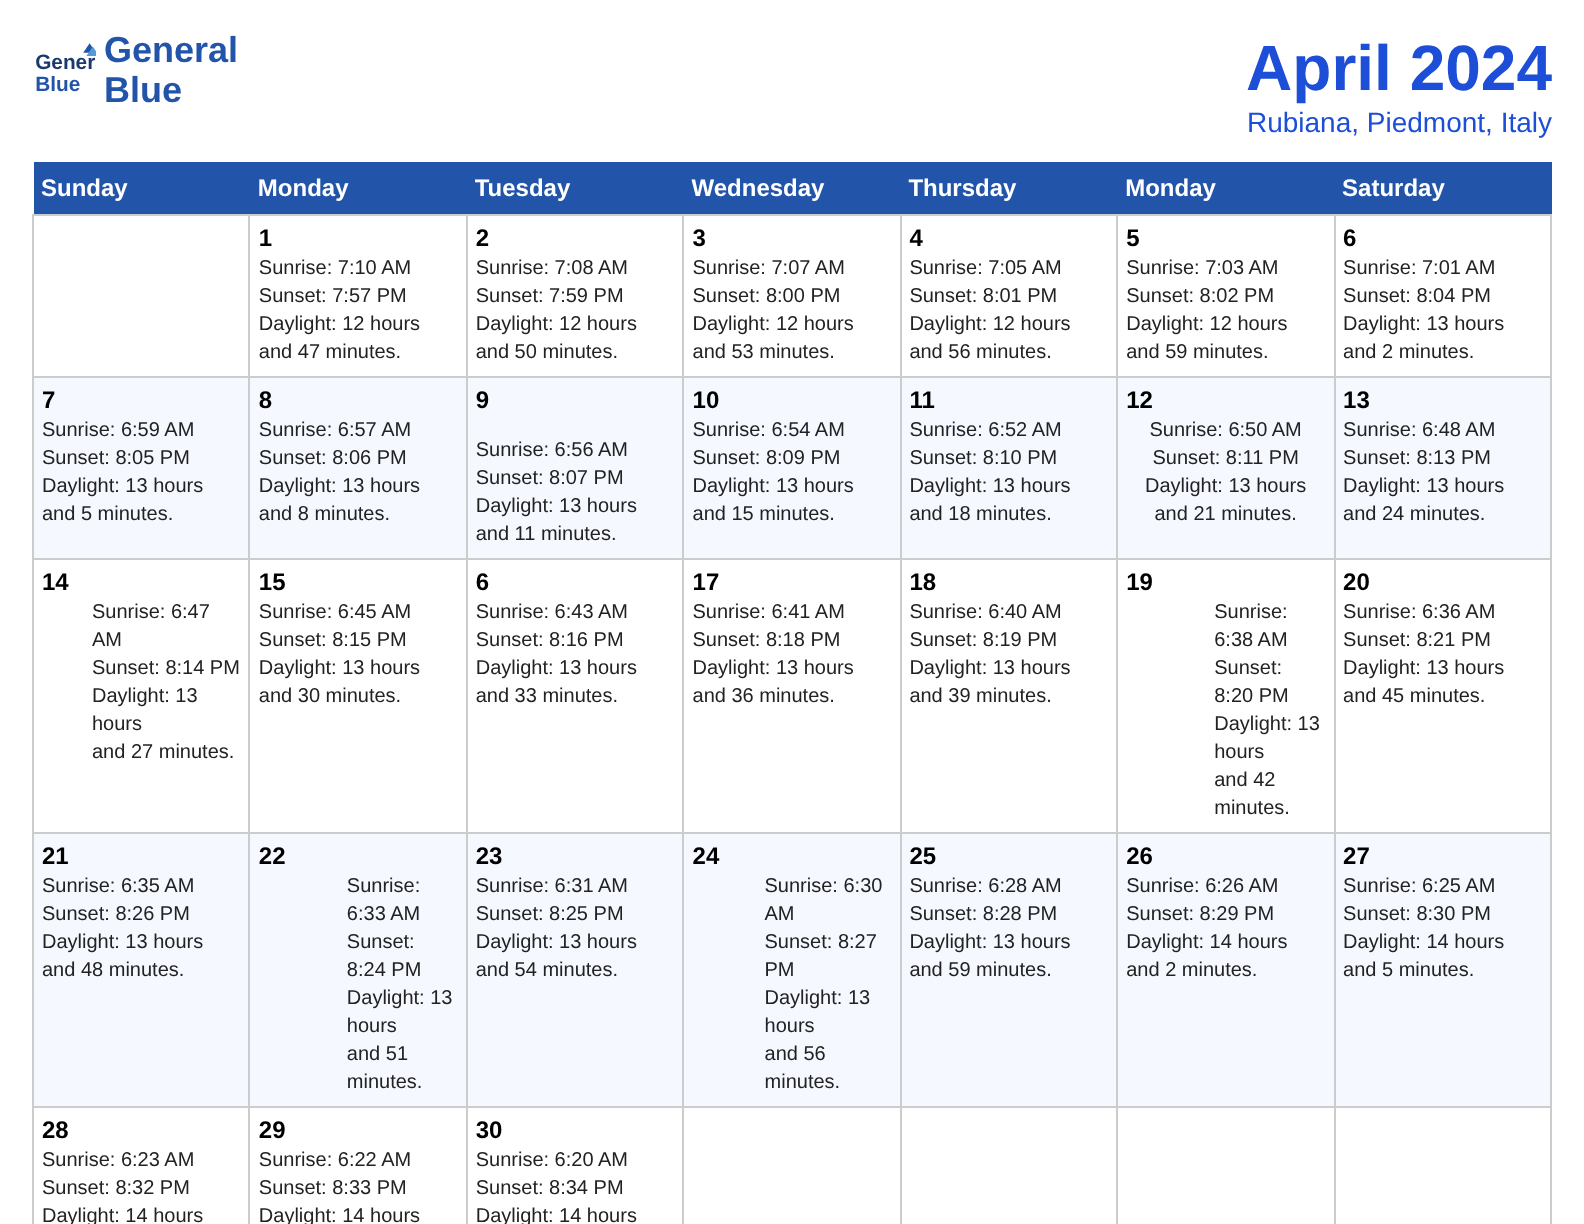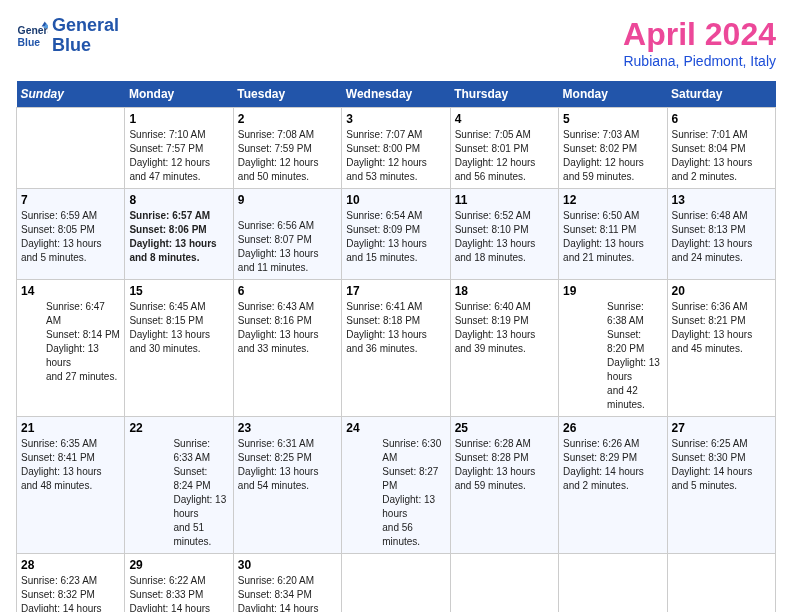--- a/index.html
+++ b/index.html
@@ -33,21 +33,21 @@
     .logo-icon {
       width: 32px;
       height: 32px;
     }
     .title-area {
       text-align: right;
     }
     .month-title {
       font-size: 32px;
       font-weight: bold;
-      color: #ec4899;
+      color: #1d4ed8;
     }
     .location {
       font-size: 14px;
       color: #1d4ed8;
     }
     table {
       width: 100%;
       border-collapse: collapse;
       font-size: 11px;
     }
@@ -78,21 +78,21 @@
     }
     .empty-cell {
       background: #f9f9f9;
     }
     tr:nth-child(even) td {
       background-color: #f5f8ff;
     }
     tr:nth-child(odd) td {
       background-color: #fff;
     }
-    th:first-child { border-radius: 0; font-style: italic; }
+    th:first-child { border-radius: 0; }
   </style>
 </head>
 <body>
 
 <div class="header">
   <div class="logo">
     <svg class="logo-icon" viewBox="0 0 40 40">
       <text x="2" y="18" font-size="13" font-weight="bold" fill="#1a3a6e">General</text>
       <text x="2" y="32" font-size="13" font-weight="bold" fill="#2255aa">Blue</text>
       <polygon points="32,8 40,8 36,2" fill="#2255aa"></polygon>
@@ -172,21 +172,21 @@
       <tr>
         <td>
           <div class="day-num">7</div>
           <div class="cell-info" style="white-space: pre-line;">Sunrise: 6:59 AM
 Sunset: 8:05 PM
 Daylight: 13 hours
 and 5 minutes.</div>
         </td>
         <td>
           <div class="day-num">8</div>
-          <div class="cell-info" style="white-space: pre-line; font-weight: bold;">Sunrise: 6:57 AM
+          <div class="cell-info" style="white-space: pre-line;">Sunrise: 6:57 AM
 Sunset: 8:06 PM
 Daylight: 13 hours
 and 8 minutes.</div>
         </td>
         <td>
           <div class="day-num">9</div>
           <div class="cell-info" style="white-space: pre-line; margin-top: 12px;">Sunrise: 6:56 AM
 Sunset: 8:07 PM
 Daylight: 13 hours
 and 11 minutes.</div>
@@ -200,21 +200,21 @@
         </td>
         <td>
           <div class="day-num">11</div>
           <div class="cell-info" style="white-space: pre-line;">Sunrise: 6:52 AM
 Sunset: 8:10 PM
 Daylight: 13 hours
 and 18 minutes.</div>
         </td>
         <td>
           <div class="day-num">12</div>
-          <div class="cell-info" style="white-space: pre-line;">Sunrise: 6:50 AM
+          <div class="cell-info" style="white-space: pre-line; text-align: center;">Sunrise: 6:50 AM
 Sunset: 8:11 PM
 Daylight: 13 hours
 and 21 minutes.</div>
         </td>
         <td>
           <div class="day-num">13</div>
           <div class="cell-info" style="white-space: pre-line;">Sunrise: 6:48 AM
 Sunset: 8:13 PM
 Daylight: 13 hours
 and 24 minutes.</div>
@@ -268,21 +268,21 @@
           <div class="cell-info" style="white-space: pre-line;">Sunrise: 6:36 AM
 Sunset: 8:21 PM
 Daylight: 13 hours
 and 45 minutes.</div>
         </td>
       </tr>
       <tr>
         <td>
           <div class="day-num">21</div>
           <div class="cell-info" style="white-space: pre-line;">Sunrise: 6:35 AM
-Sunset: 8:41 PM
+Sunset: 8:26 PM
 Daylight: 13 hours
 and 48 minutes.</div>
         </td>
         <td>
           <div class="day-num">22</div>
           <div class="cell-info" style="white-space: pre-line; margin-left: 44px;">Sunrise: 6:33 AM
 Sunset: 8:24 PM
 Daylight: 13 hours
 and 51 minutes.</div>
         </td>

